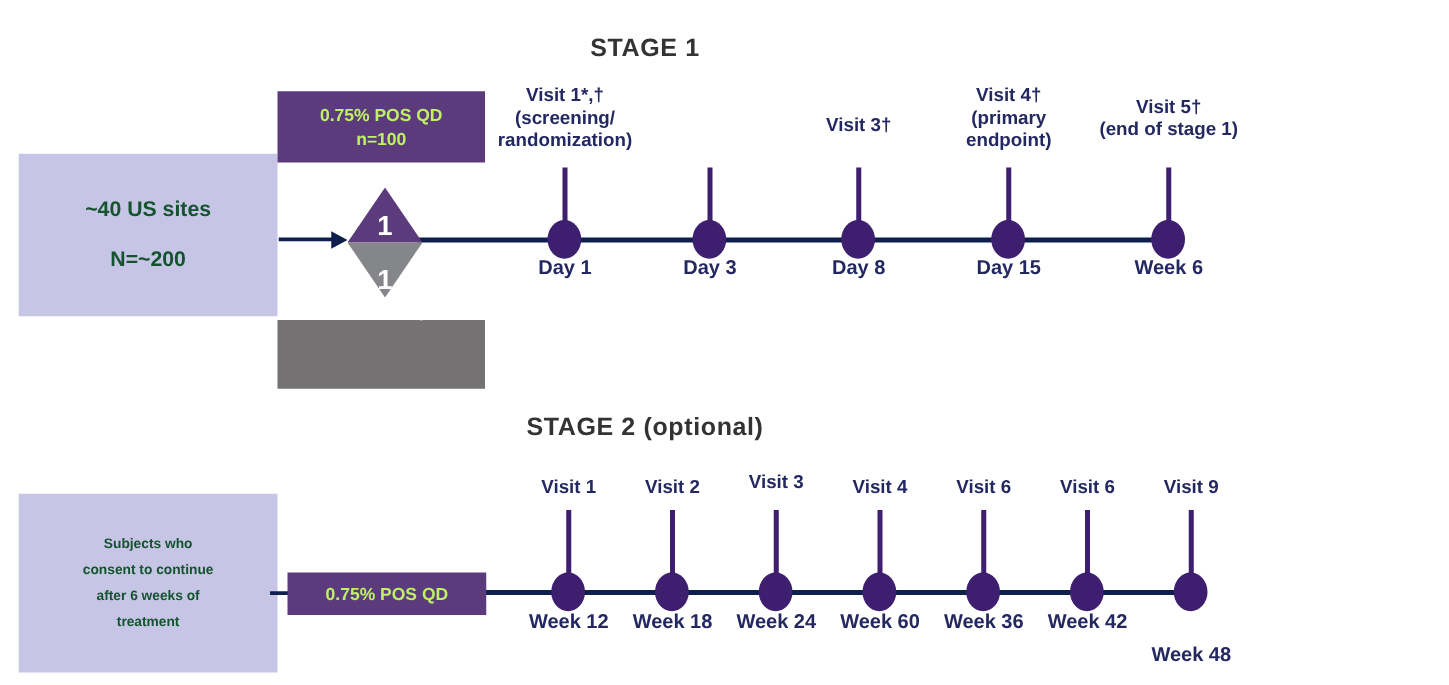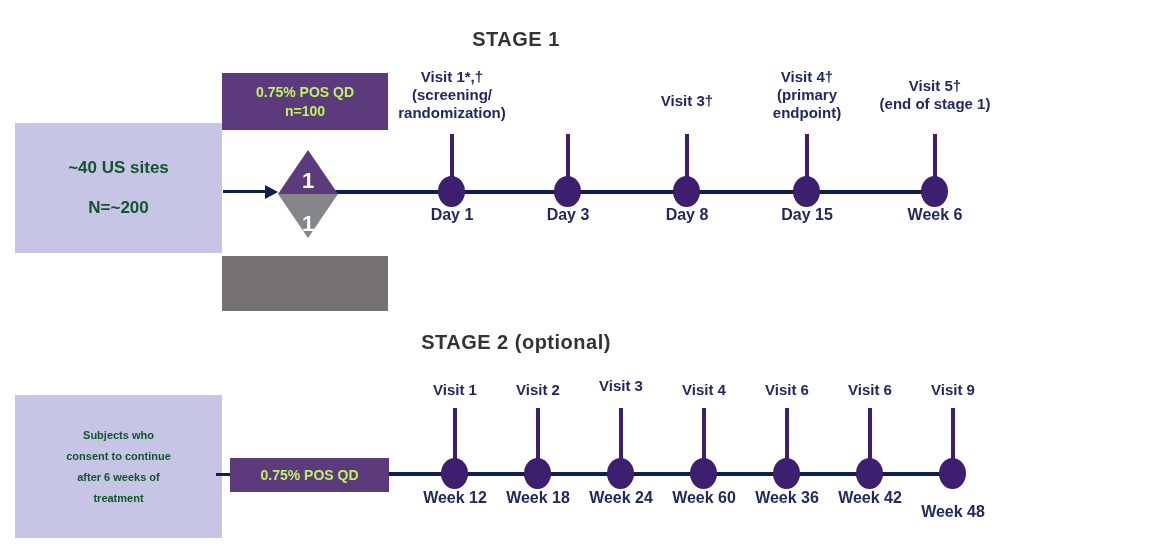--- a/index.html
+++ b/index.html
@@ -143,15 +143,15 @@
   <div class="dot" style="left:773px; top:458px;"></div>
   <div class="dot" style="left:856px; top:458px;"></div>
   <div class="dot" style="left:939px; top:458px;"></div>
 
   <div class="tlabel" style="left:395px; top:489px;">Week 12</div>
   <div class="tlabel" style="left:478px; top:489px;">Week 18</div>
   <div class="tlabel" style="left:561px; top:489px;">Week 24</div>
   <div class="tlabel" style="left:644px; top:489px;">Week 60</div>
   <div class="tlabel" style="left:727px; top:489px;">Week 36</div>
   <div class="tlabel" style="left:810px; top:489px;">Week 42</div>
-  <div class="tlabel" style="left:893px; top:503px;">Week 48</div>
+  <div class="tlabel" style="left:893px; top:516px;">Week 48</div>
 
 </div>
 
 </body></html>

